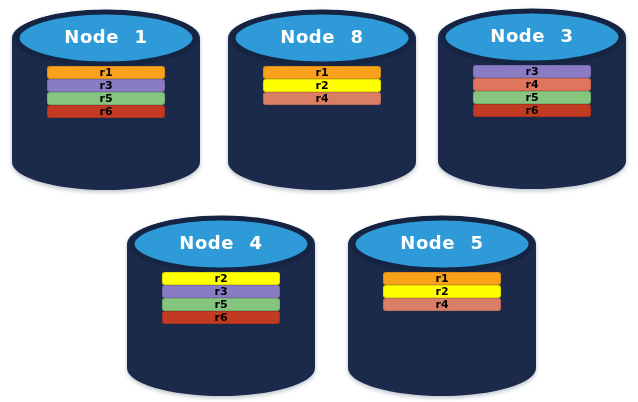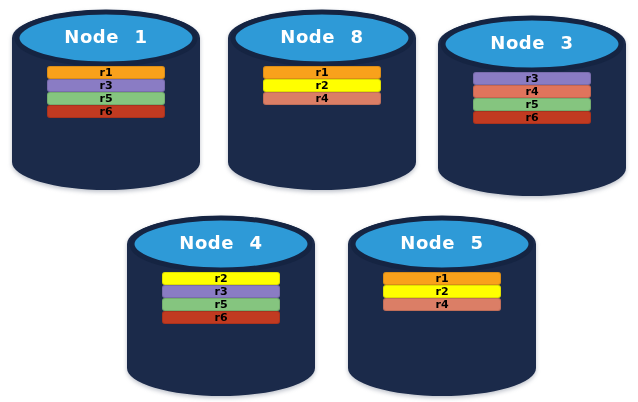--- a/index.html
+++ b/index.html
@@ -15,21 +15,21 @@
     background: #ffffff;
     overflow: hidden;
   }
   .node {
     position: absolute;
     width: 190px;
     height: 190px;
   }
   #node-1 { left: 11px;  top: 5px;   }
   #node-2 { left: 227px; top: 5px;   }
-  #node-3 { left: 437px; top: 11px;   }
+  #node-3 { left: 437px; top: 4px;   }
   #node-4 { left: 126px; top: 211px; }
   #node-5 { left: 347px; top: 211px; }
 
   .cyl {
     position: absolute;
     left: 0; top: 0;
     filter: drop-shadow(0 2px 2px rgba(110,120,140,0.45));
   }
   .cyl-top {
     stroke: #152442;

